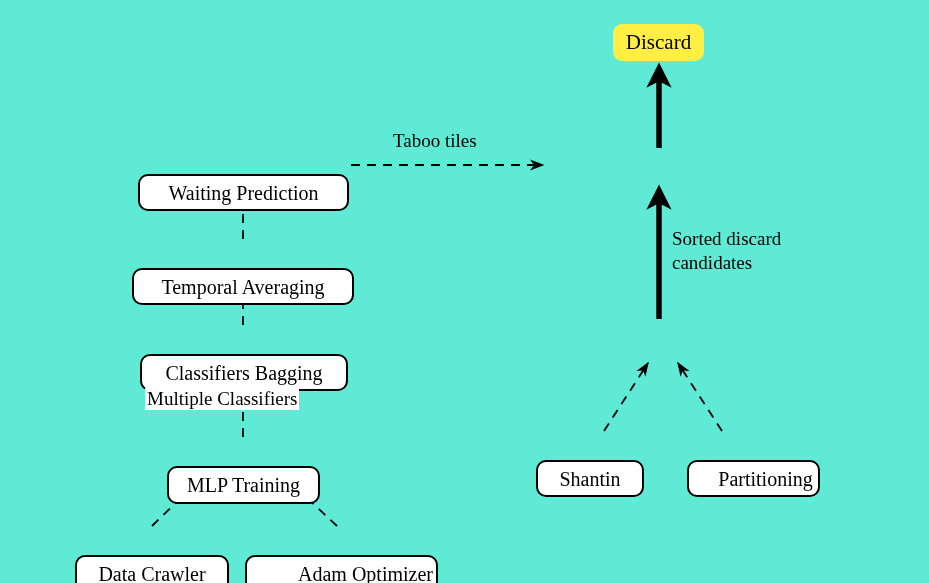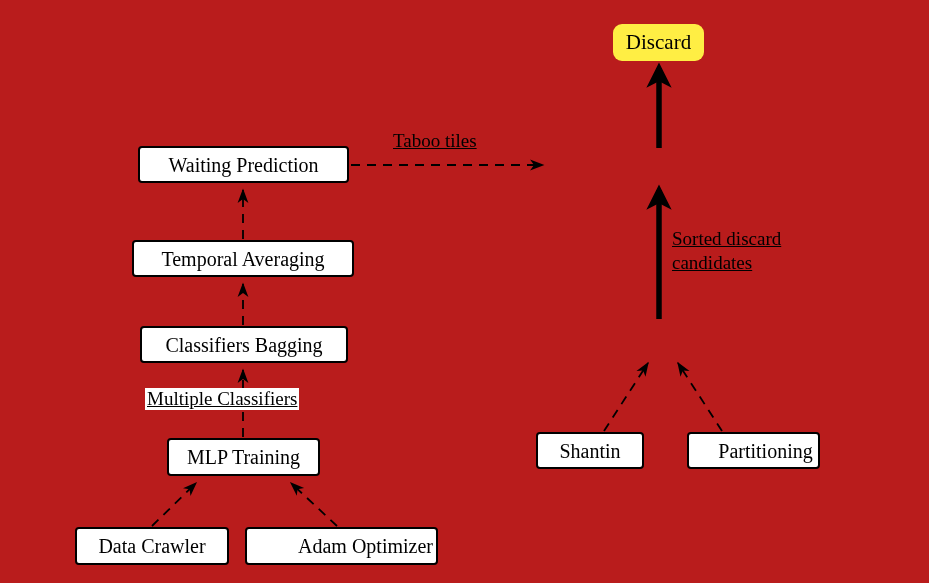--- a/index.html
+++ b/index.html
@@ -4,21 +4,21 @@
 <style>
   html, body {
     margin: 0;
     padding: 0;
     background: #ffffff;
   }
   #canvas {
     position: relative;
     width: 929px;
     height: 583px;
-    background: #b91c1c;
+    background: #5eead4;
     font-family: "Liberation Serif", "DejaVu Serif", serif;
     overflow: hidden;
   }
   svg.edges {
     position: absolute;
     left: 0;
     top: 0;
     width: 929px;
     height: 583px;
     pointer-events: none;
@@ -33,35 +33,35 @@
     border-radius: 9px;
     background: #ffffff;
     color: #000000;
     font-size: 20px;
     line-height: 1;
     white-space: nowrap;
     z-index: 3;
   }
   .node.plain {
     border-width: 2px;
-    border-radius: 4px;
+    border-radius: 10px;
+    margin-top: 28px;
   }
   .node.filled {
     border: none;
     border-radius: 9px;
   }
   .edge-label {
     position: absolute;
     color: #000000;
     font-size: 19px;
     line-height: 1.15;
     white-space: pre;
     background: transparent;
     z-index: 4;
-    text-decoration: underline;
   }
   .edge-label.boxed {
     background: #ffffff;
     padding: 0 2px;
   }
 </style>
 </head>
 <body>
 
 <div id="canvas">

